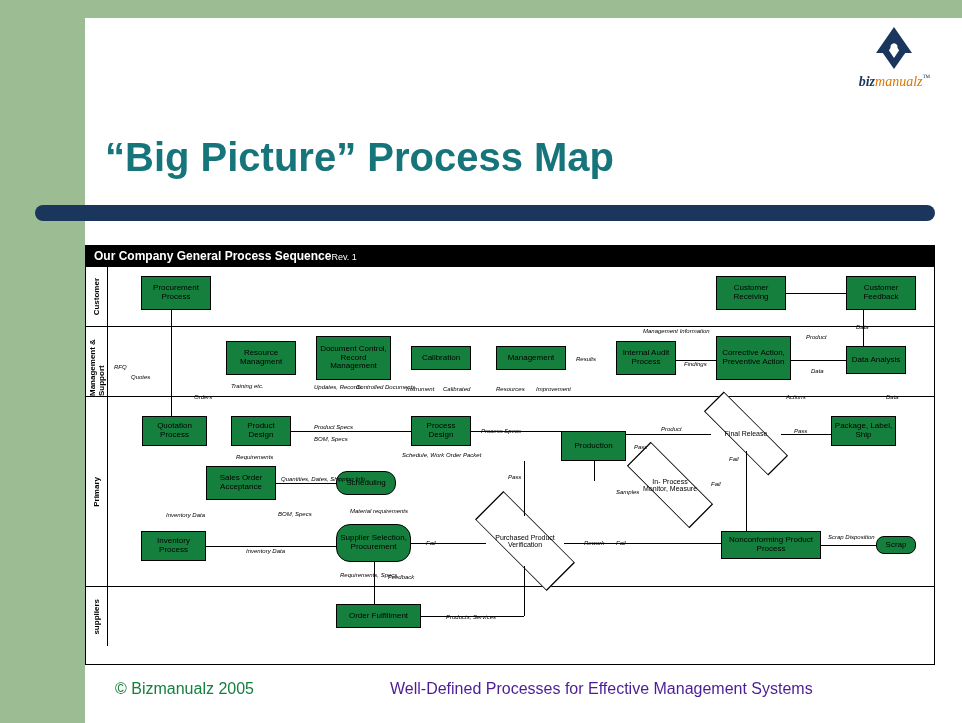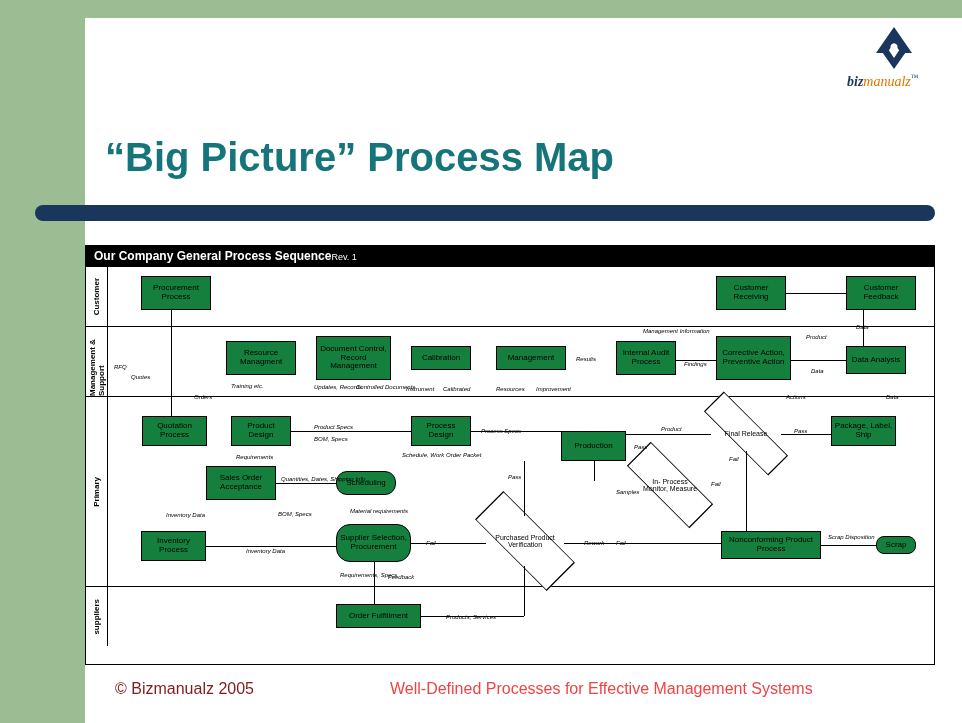--- a/index.html
+++ b/index.html
@@ -1,41 +1,41 @@
 <!DOCTYPE html>
 <html><head>
 <meta charset="utf-8">
 <style>
   * { box-sizing: border-box; margin: 0; padding: 0; }
   body { font-family: Arial, sans-serif; width: 962px; height: 723px; position: relative; background: #fff; overflow: hidden; }
   .green-border { position: absolute; left: 0; top: 0; width: 85px; height: 723px; background: #9cbd94; }
   .green-top { position: absolute; left: 0; top: 0; width: 962px; height: 18px; background: #9cbd94; }
   .content-area { position: absolute; left: 85px; top: 18px; right: 0; bottom: 0; background: #fff; border-top-left-radius: 50px; }
-  .logo { position: absolute; right: 20px; top: 25px; width: 95px; height: 70px; }
+  .logo { position: absolute; right: 20px; top: 25px; width: 95px; height: 70px; text-align: center; }
   .logo-icon { width: 45px; height: 45px; margin: 0 auto 3px; position: relative; }
   .logo-text { font-size: 14px; font-family: Georgia, serif; font-style: italic; }
   .logo-biz { color: #1b365d; font-weight: bold; }
   .logo-manualz { color: #d97700; }
   .logo-tm { font-size: 8px; vertical-align: super; color: #1b365d; }
   .title { position: absolute; left: 105px; top: 135px; font-size: 40px; font-weight: bold; color: #16757a; }
   .title-underline { position: absolute; left: 35px; top: 205px; width: 900px; height: 16px; background: #1b365d; border-radius: 8px; }
   .diagram { position: absolute; left: 85px; top: 245px; width: 850px; height: 420px; border: 1px solid #000; background: #fff; }
   .diagram-header { background: #000; color: #fff; padding: 3px 8px; font-size: 12px; font-weight: bold; }
   .diagram-header .rev { font-weight: normal; font-size: 9px; }
   .swim { position: absolute; left: 0; border-top: 1px solid #000; width: 100%; }
   .swim-label { position: absolute; left: 0; width: 22px; height: 100%; border-right: 1px solid #000; display: flex; align-items: center; justify-content: center; }
   .swim-label span { writing-mode: vertical-rl; transform: rotate(180deg); font-size: 8px; font-weight: bold; }
   .box { position: absolute; border: 1px solid #000; background: #15803d; font-size: 8px; text-align: center; display: flex; align-items: center; justify-content: center; padding: 2px; line-height: 1.1; }
   .diamond { position: absolute; width: 60px; height: 40px; }
   .diamond-inner { width: 100%; height: 100%; border: 1px solid #000; background: #fff; transform: rotate(45deg) scaleX(1.3) scaleY(0.8); }
   .diamond-text { position: absolute; inset: 0; display: flex; align-items: center; justify-content: center; font-size: 7px; text-align: center; line-height: 1.05; padding: 6px; }
   .rounded { border-radius: 8px; }
   .flow-label { position: absolute; font-size: 6px; font-style: italic; white-space: nowrap; }
-  .footer-left { position: absolute; left: 115px; bottom: 25px; font-size: 16px; color: #7f1d1d; }
-  .footer-right { position: absolute; left: 390px; bottom: 25px; font-size: 16px; color: #ef4444; }
+  .footer-left { position: absolute; left: 115px; bottom: 25px; font-size: 16px; color: #15803d; }
+  .footer-right { position: absolute; left: 390px; bottom: 25px; font-size: 16px; color: #4c1d95; }
   .arrow { position: absolute; }
   .hline { height: 1px; background: #000; }
   .vline { width: 1px; background: #000; }
 </style>
 </head>
 <body>
 
 <div class="green-border"></div>
 <div class="green-top"></div>
 <div class="content-area"></div>

